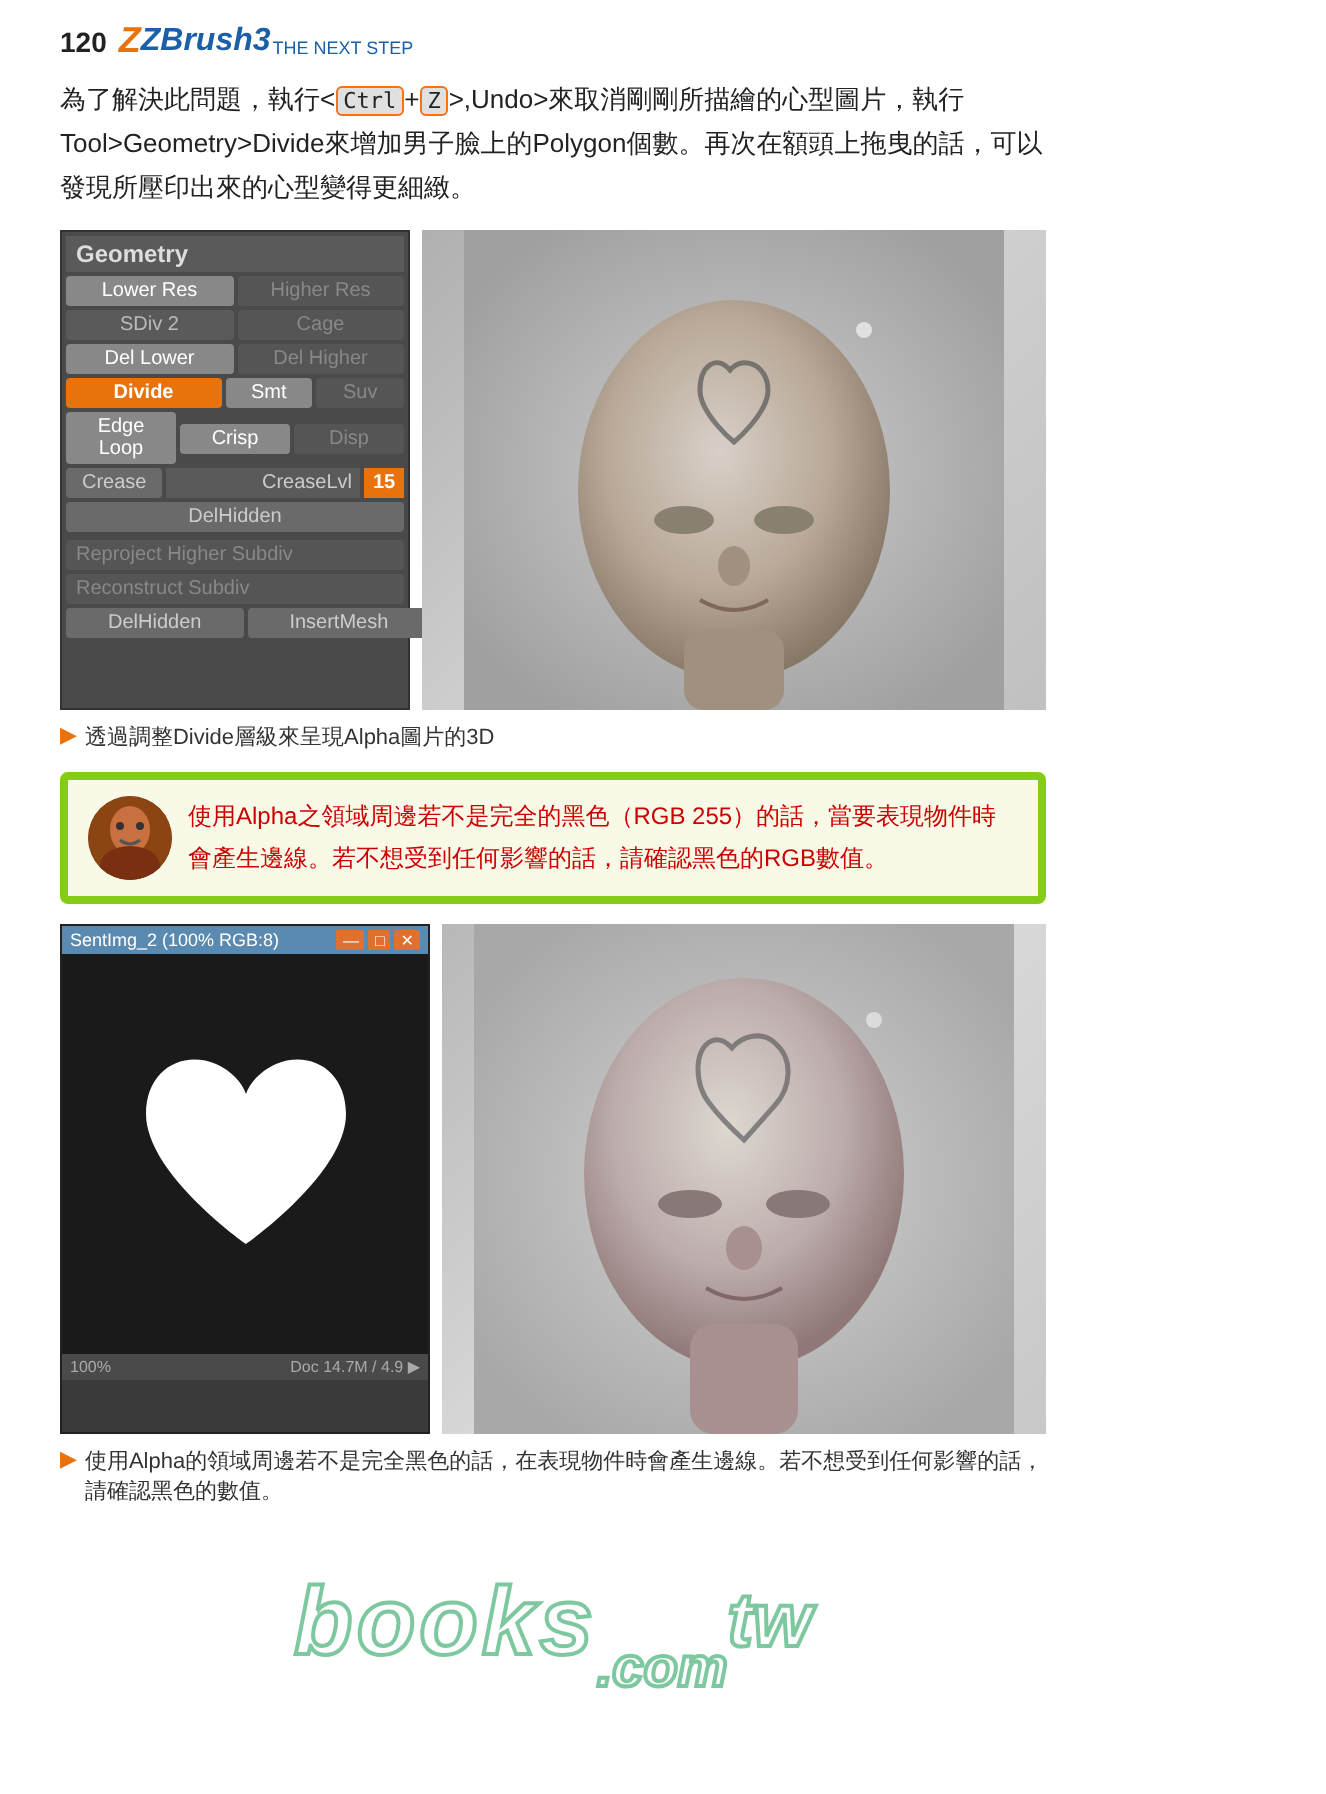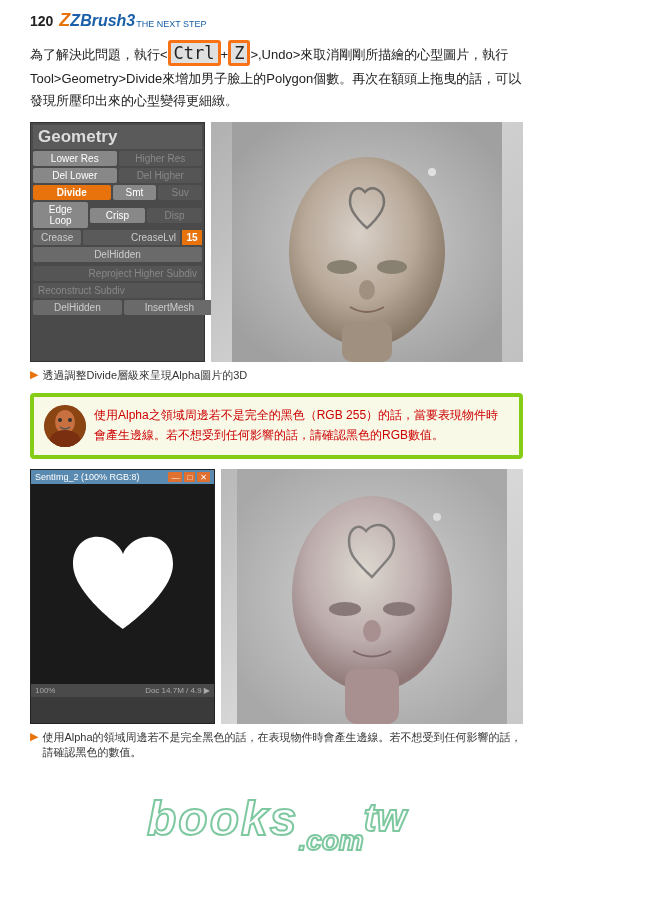--- a/index.html
+++ b/index.html
@@ -56,24 +56,24 @@
 
     
     .body-text {
       font-size: 13px;
       line-height: 1.7;
       color: #222;
       margin-bottom: 10px;
     }
     .kbd {
       background: #e0e0e0;
-      border: 3px solid #f97316;
+      border: 1px solid #f97316;
       border-radius: 3px;
       padding: 0 3px;
-      font-size: 17px;
+      font-size: 11px;
       font-family: monospace;
     }
 
     
     .content-block-1 {
       display: flex;
       gap: 6px;
       margin-bottom: 6px;
     }
 
@@ -81,21 +81,21 @@
     .geometry-panel {
       width: 175px;
       min-width: 175px;
       background: #4a4a4a;
       border: 1px solid #333;
       padding: 2px;
     }
     .geo-title {
       background: #5a5a5a;
       color: #ddd;
-      font-size: 17px;
+      font-size: 12px;
       font-weight: bold;
       padding: 2px 5px;
       margin-bottom: 2px;
     }
     .geo-row {
       display: flex;
       gap: 2px;
       margin-bottom: 2px;
       align-items: center;
     }
@@ -171,21 +171,20 @@
       text-align: center;
       margin-bottom: 2px;
     }
     .geo-reproject {
       background: #555;
       color: #888;
       font-size: 10px;
       padding: 2px 5px;
       margin-bottom: 2px;
       border-radius: 2px;
-      text-align: right;
     }
     .geo-reconstruct {
       background: #555;
       color: #888;
       font-size: 10px;
       padding: 2px 5px;
       margin-bottom: 2px;
       border-radius: 2px;
     }
     .geo-bottom-row {
@@ -387,20 +386,24 @@
   <div class="content-block-1">
 
     <div class="geometry-panel">
       <div class="geo-title">Geometry</div>
 
       <div class="geo-row">
         <button class="geo-btn active">Lower Res</button>
         <button class="geo-btn dimmed">Higher Res</button>
       </div>
 
+      <div class="geo-row">
+        <button class="geo-btn labeled">SDiv 2</button>
+        <button class="geo-btn dimmed">Cage</button>
+      </div>
 
       <div class="geo-row">
         <button class="geo-btn active">Del Lower</button>
         <button class="geo-btn dimmed">Del Higher</button>
       </div>
 
       <div class="geo-row">
         <button class="geo-btn orange" style="flex:2;">Divide</button>
         <button class="geo-btn active">Smt</button>
         <button class="geo-btn dimmed">Suv</button>

